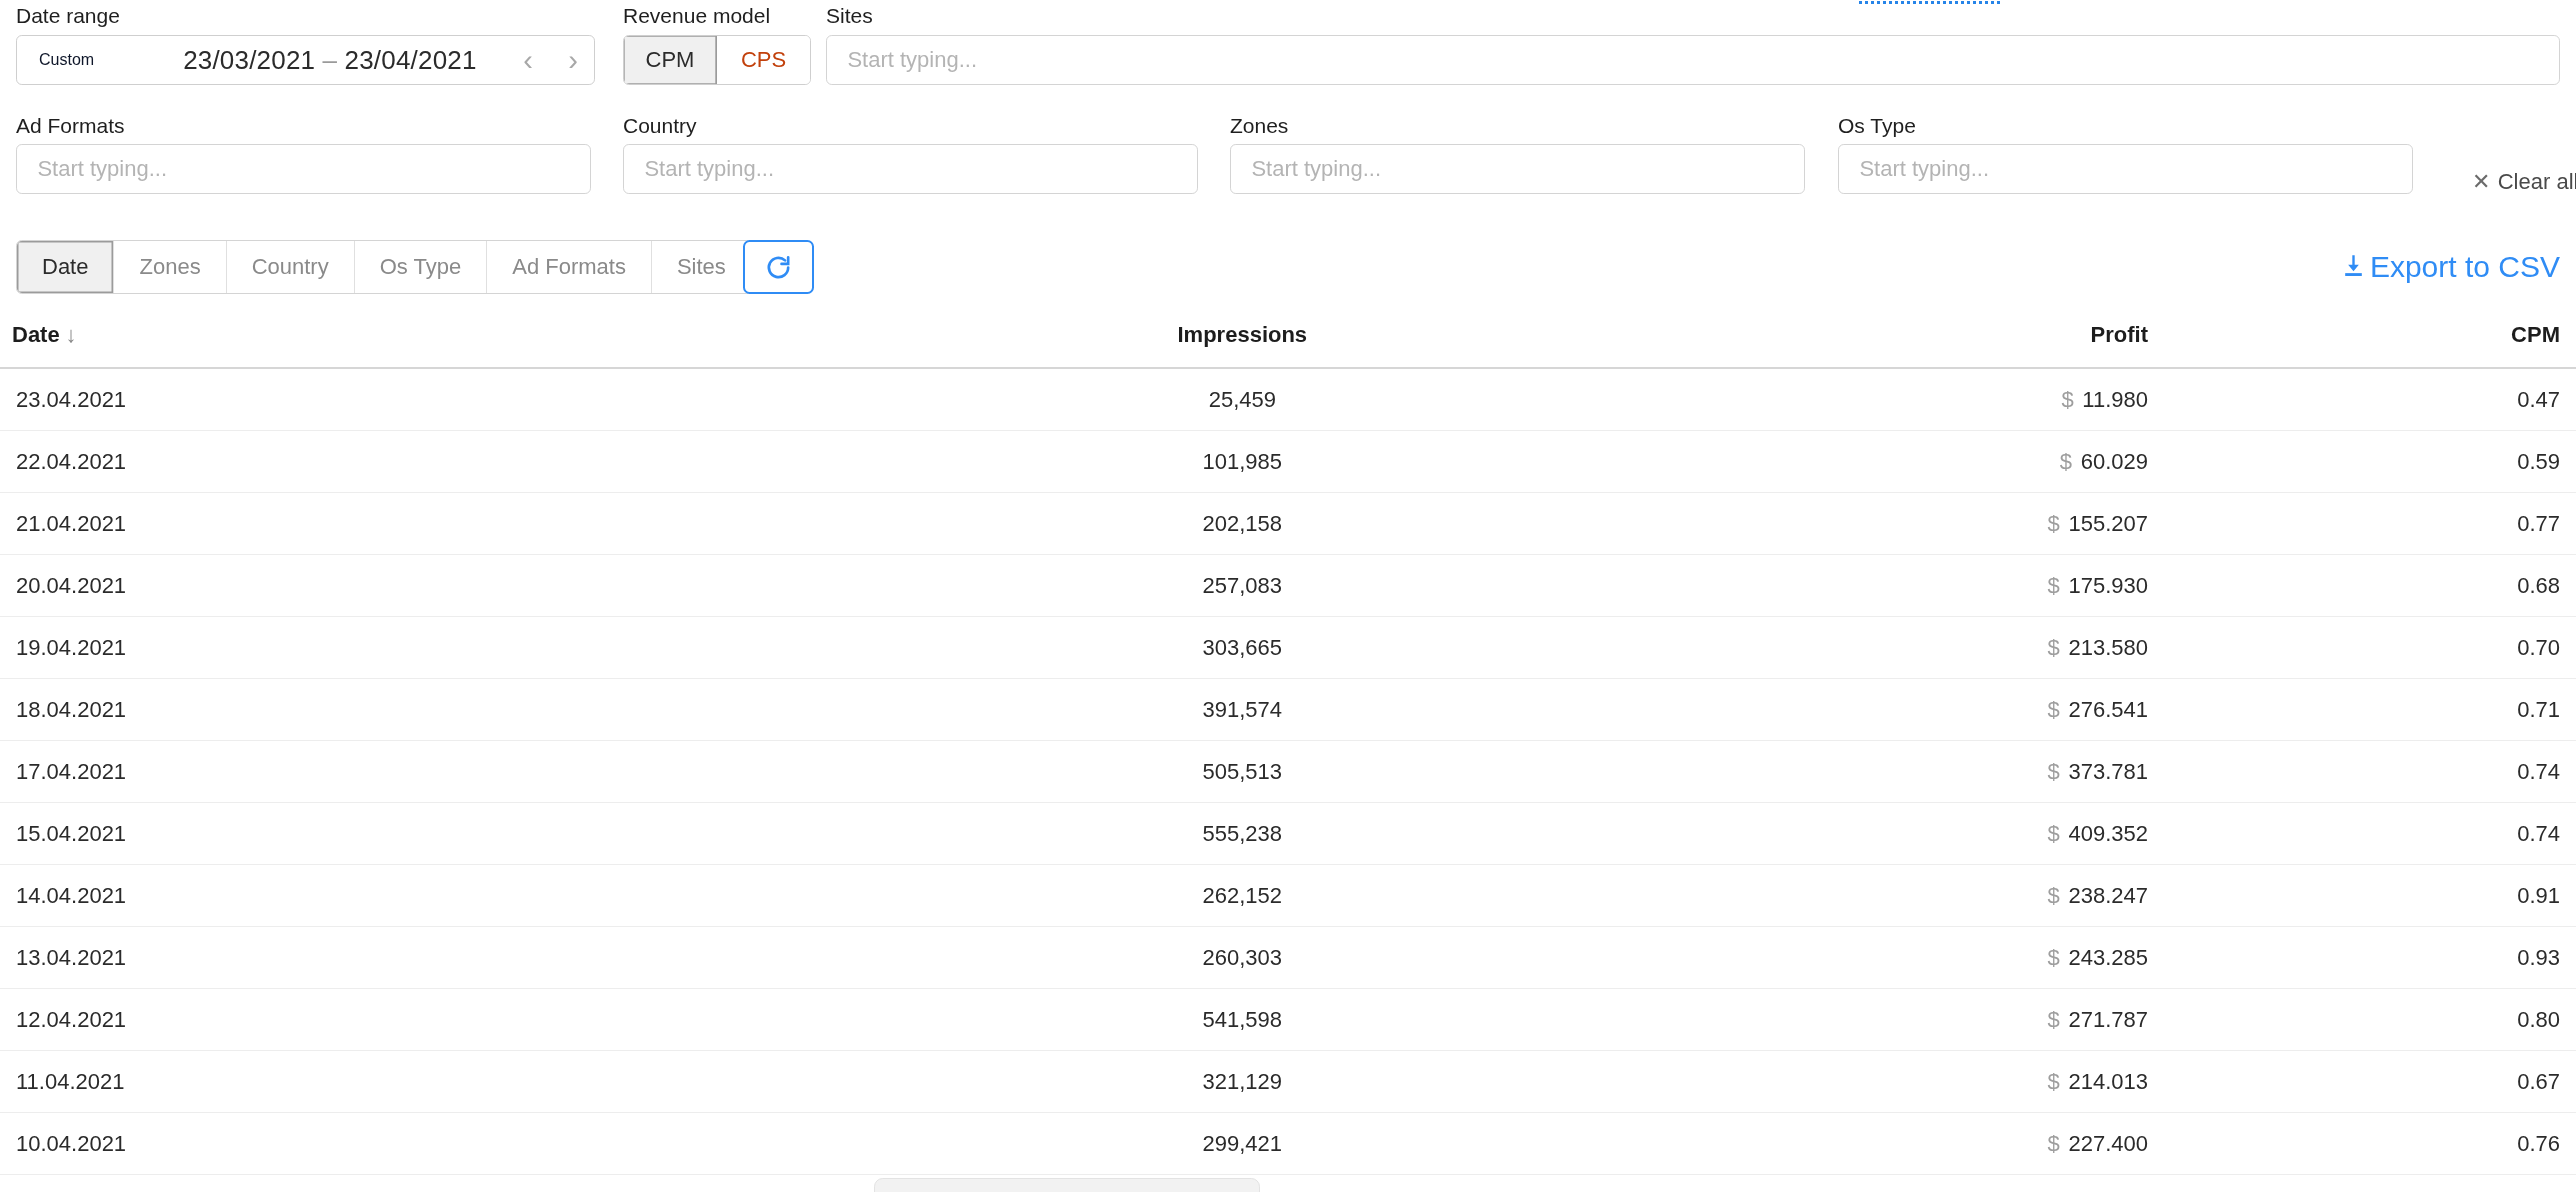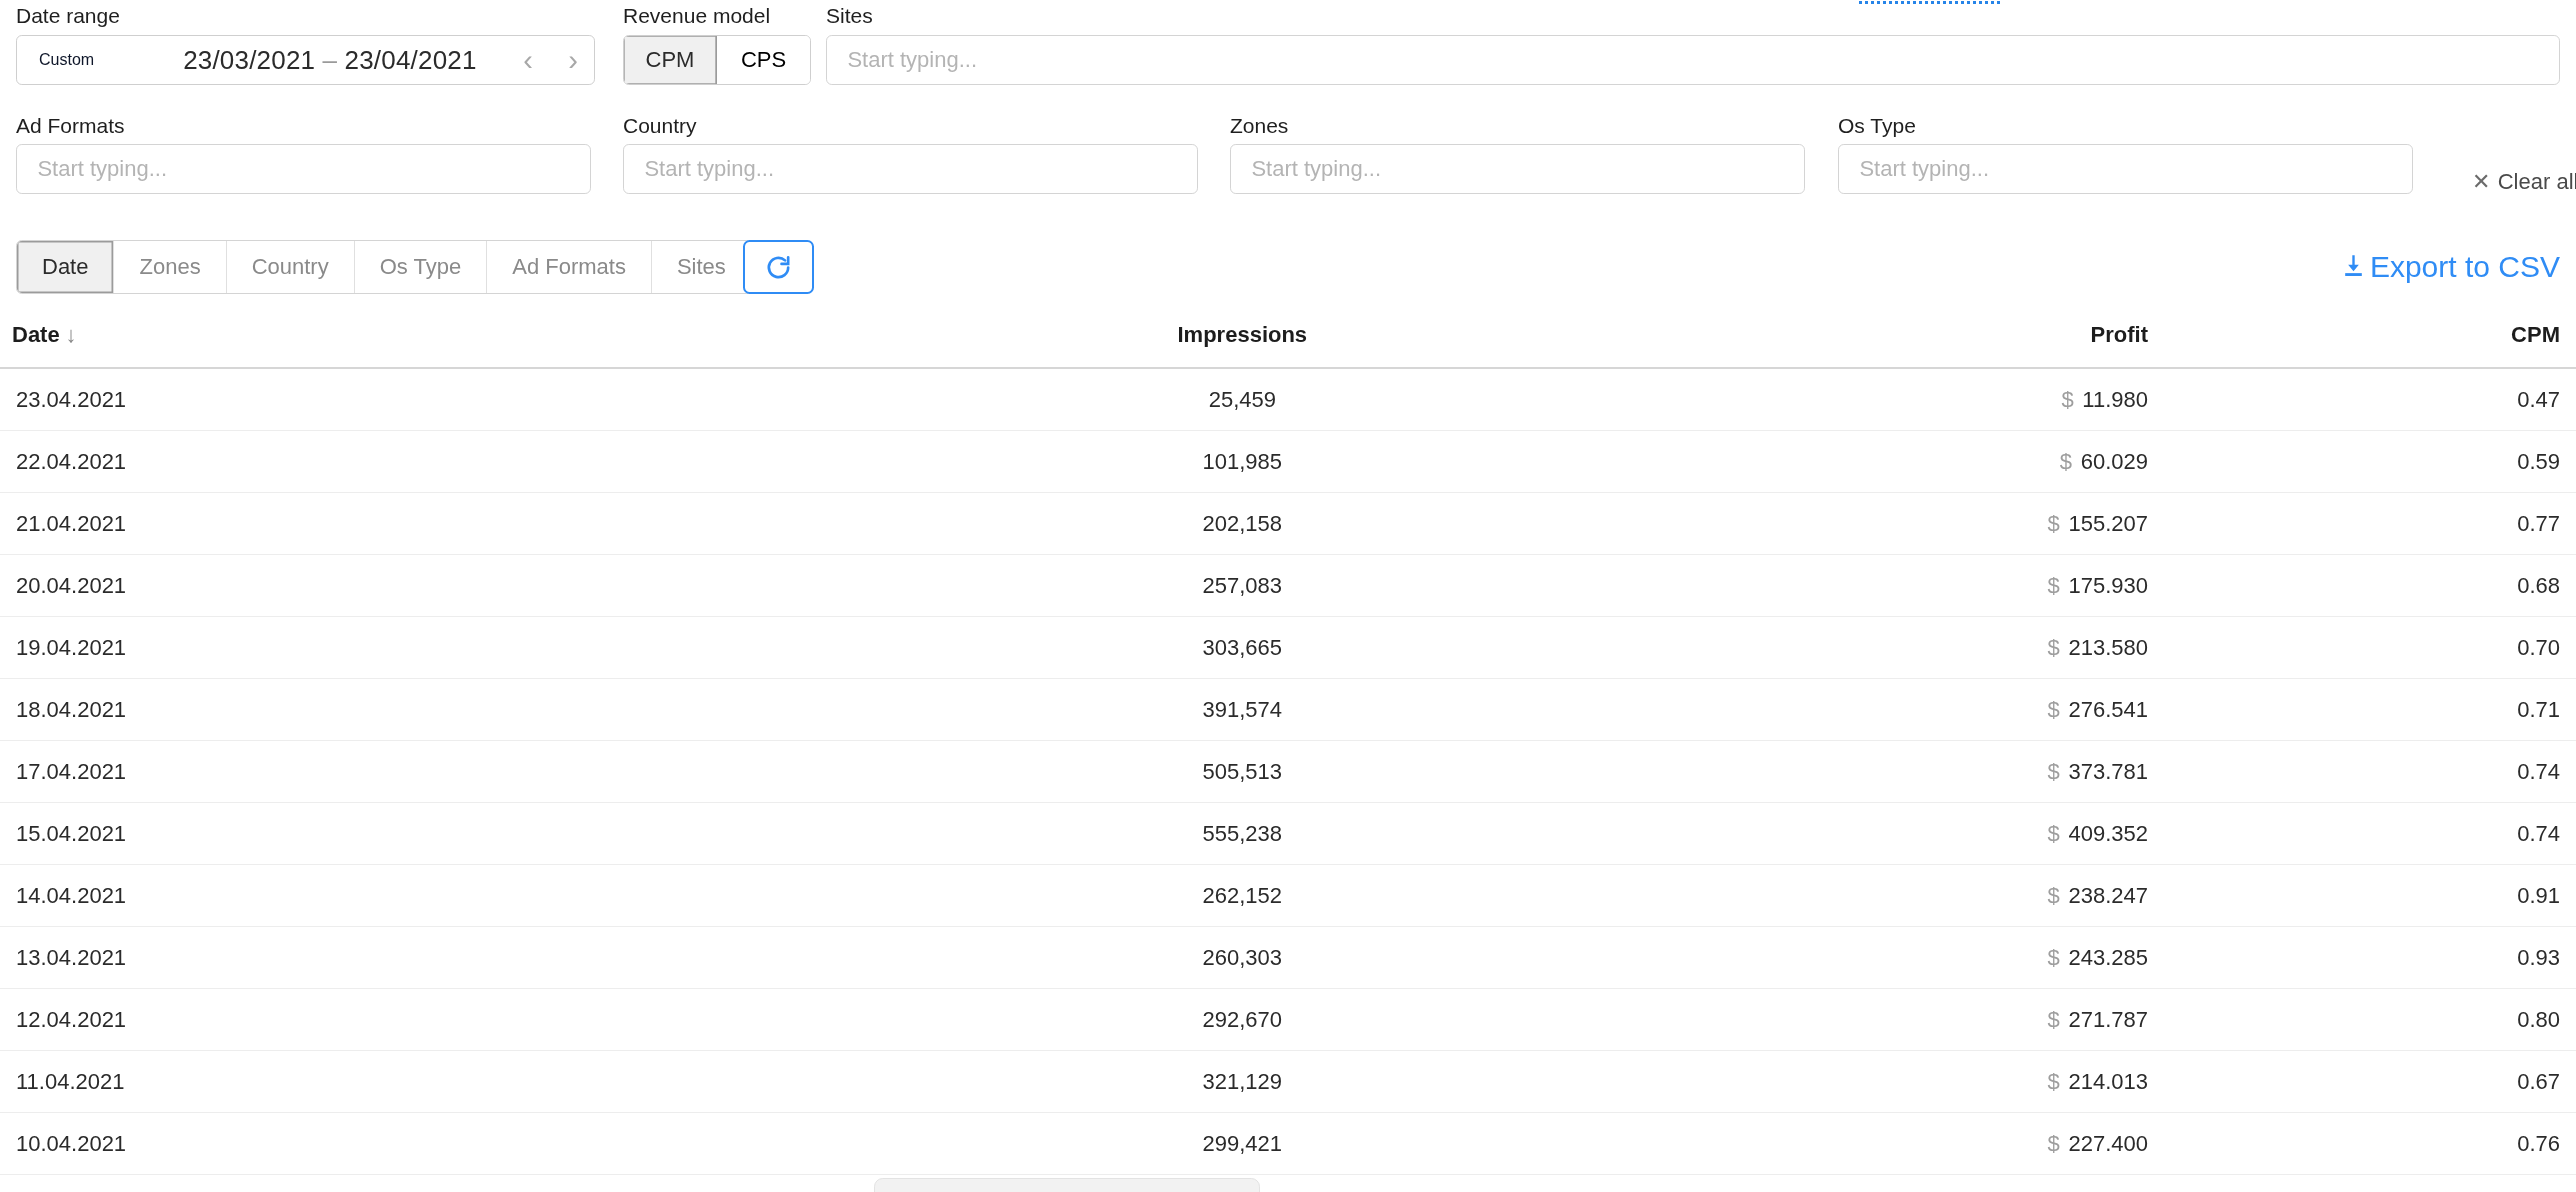--- a/index.html
+++ b/index.html
@@ -61,21 +61,21 @@
   .lbl-revenue { position: absolute; left: 623px; top: 2.9px; }
   .segmented {
     position: absolute; left: 623px; top: 35px;
     height: 50px; display: flex;
     border-radius: 5.8px; overflow: hidden;
     border: 1.5px solid #cfcfcf;
   }
   .seg-btn {
     min-width: 93px; padding: 0 19px;
     display:flex; align-items:center; justify-content:center;
-    font-size: 22px; color:#000000; background:#fff;
+    font-size: 22px; color:#c2410c; background:#fff;
     cursor:pointer; user-select:none;
   }
   .seg-btn.active {
     background: #f0f0f0; color:#2b2b2b;
     border-right: 1.5px solid #9b9b9b;
     box-shadow: inset 0 0 0 0.7px #9b9b9b;
   }
 
   .lbl-sites { position: absolute; left: 826px; top: 2.9px; }
   .sites-input {
@@ -347,21 +347,21 @@
             <td class="col-cpm">0.91</td>
           </tr>
           <tr>
             <td class="col-date">13.04.2021</td>
             <td class="col-impr">260,303</td>
             <td class="col-profit"><span class="money-sign">$</span>243.285</td>
             <td class="col-cpm">0.93</td>
           </tr>
           <tr>
             <td class="col-date">12.04.2021</td>
-            <td class="col-impr">292,670</td>
+            <td class="col-impr">541,598</td>
             <td class="col-profit"><span class="money-sign">$</span>271.787</td>
             <td class="col-cpm">0.80</td>
           </tr>
           <tr>
             <td class="col-date">11.04.2021</td>
             <td class="col-impr">321,129</td>
             <td class="col-profit"><span class="money-sign">$</span>214.013</td>
             <td class="col-cpm">0.67</td>
           </tr>
           <tr>

